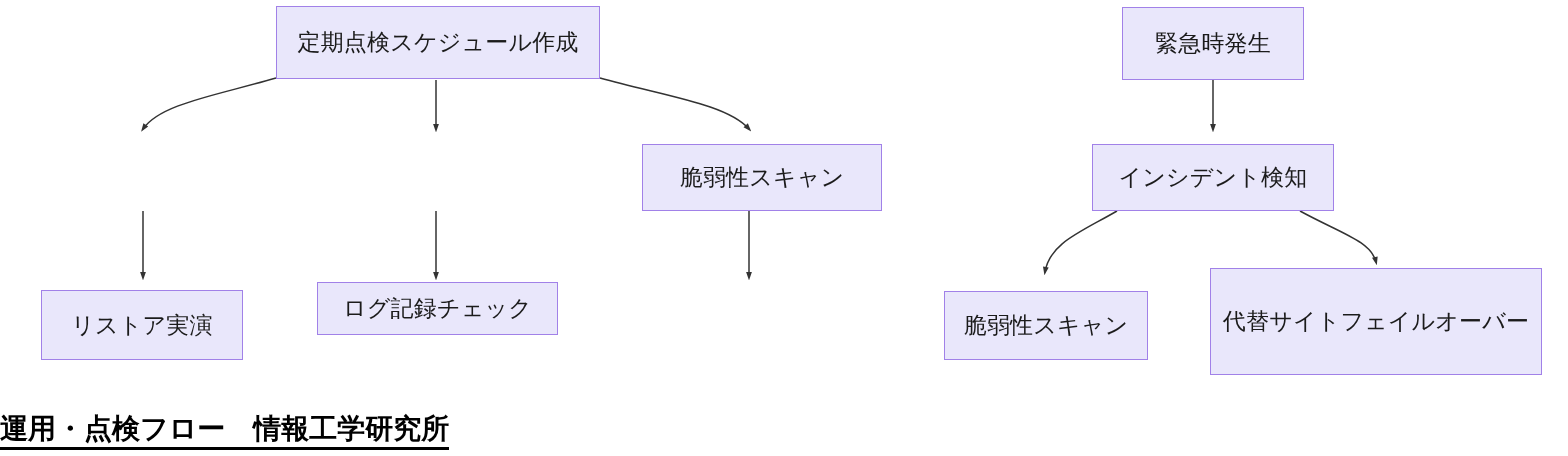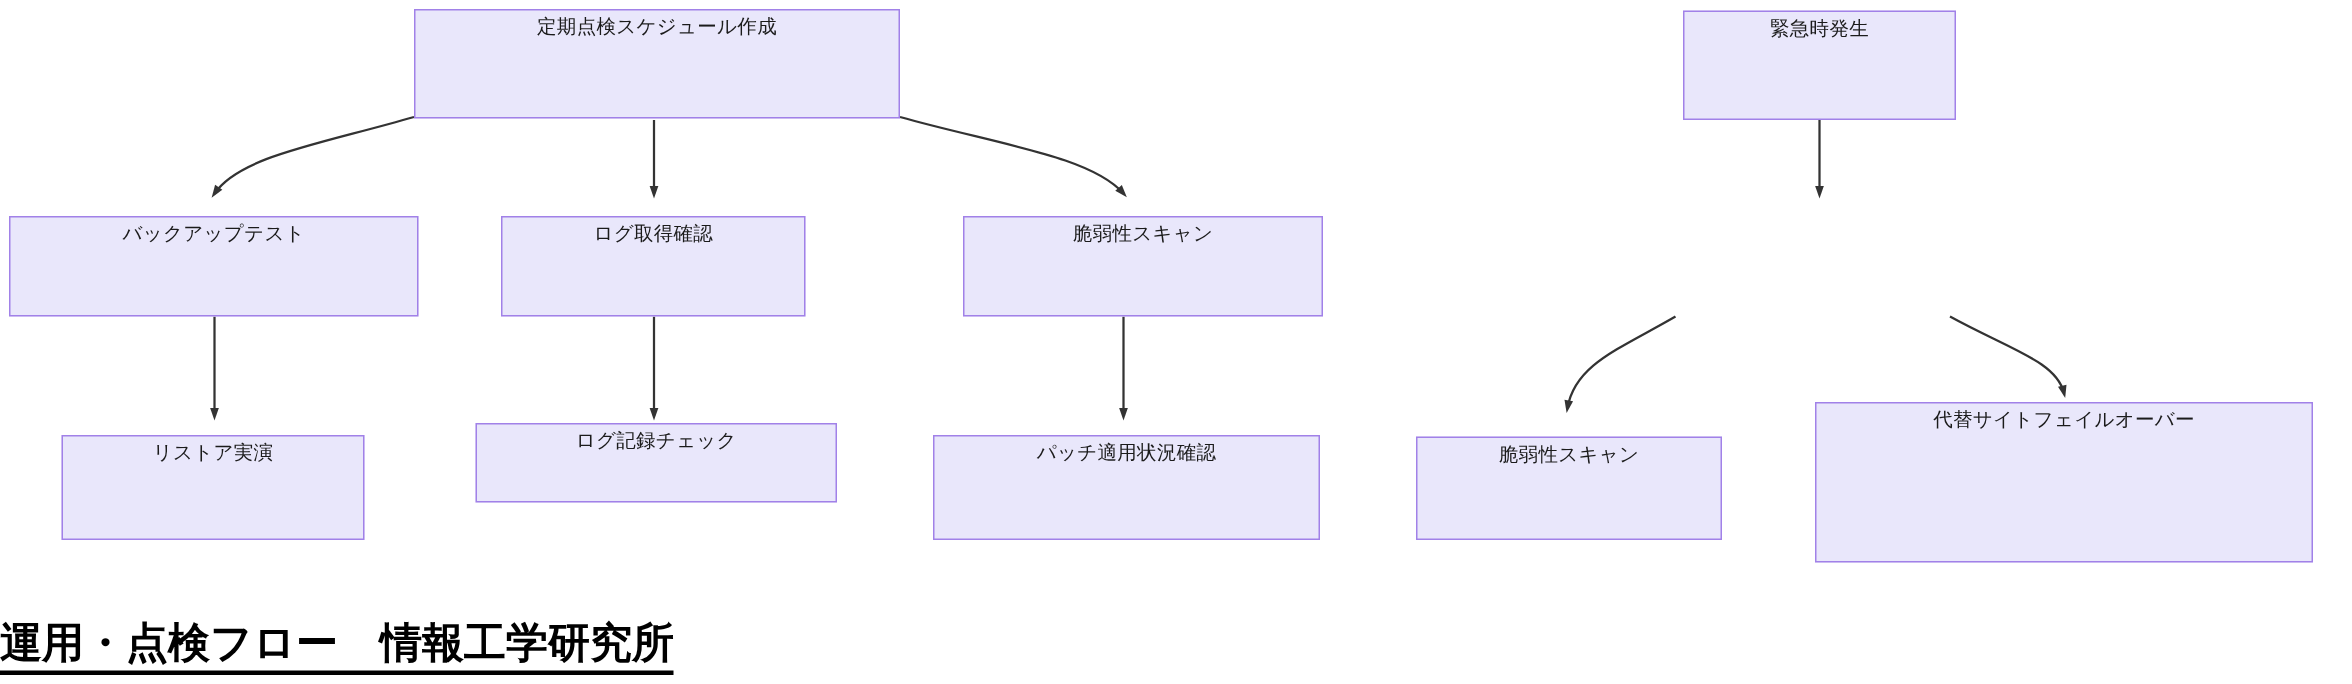--- a/index.html
+++ b/index.html
@@ -31,25 +31,25 @@
     height: 400px;
     pointer-events: none;
   }
 
   .node {
     position: absolute;
     box-sizing: border-box;
     background: #e9e7fb;
     border: 1.6px solid #a181e8;
     display: flex;
-    align-items: flex-start;
+    align-items: center;
     justify-content: center;
     text-align: center;
     color: #1b1b1b;
-    font-size: 13px;
+    font-size: 23px;
     line-height: 1.42;
     letter-spacing: 0.2px;
     padding: 2px 6px;
   }
 
   .node-label {
     display: block;
     width: 100%;
   }
 
@@ -95,48 +95,42 @@
 
     <path d="M 1213,80 L 1213,129" fill="none" stroke="#333333" stroke-width="1.5" marker-end="url(#arrowhead)"></path>
     <path d="M 1117,211 C 1079,233 1050,243 1045,272" fill="none" stroke="#333333" stroke-width="1.5" marker-end="url(#arrowhead)"></path>
     <path d="M 1300,211 C 1340,233 1371,241 1376,262" fill="none" stroke="#333333" stroke-width="1.5" marker-end="url(#arrowhead)"></path>
   </svg>
 
   <div class="node" style="left:276px; top:6px; width:324px; height:73px;">
     <span class="node-label">定期点検スケジュール作成</span>
   </div>
 
-  <div class="node" style="left:6px; top:144px; width:273px; height:67px;">
-    <span class="node-label">バックアップテスト</span>
-  </div>
 
-  <div class="node" style="left:334px; top:144px; width:203px; height:67px;">
-    <span class="node-label">ログ取得確認</span>
-  </div>
 
   <div class="node" style="left:642px; top:144px; width:240px; height:67px;">
     <span class="node-label">脆弱性スキャン</span>
   </div>
 
   <div class="node" style="left:41px; top:290px; width:202px; height:70px;">
     <span class="node-label">リストア実演</span>
   </div>
 
   <div class="node" style="left:317px; top:282px; width:241px; height:53px;">
     <span class="node-label">ログ記録チェック</span>
   </div>
 
-  <div class="node" style="left:622px; top:290px; width:258px; height:70px;">
-    <span class="node-label">パッチ適用状況確認</span>
-  </div>
 
   <div class="node" style="left:1122px; top:7px; width:182px; height:73px;">
     <span class="node-label">緊急時発生</span>
   </div>
 
+  <div class="node" style="left:1092px; top:144px; width:242px; height:67px;">
+    <span class="node-label">インシデント検知</span>
+  </div>
 
   <div class="node" style="left:944px; top:291px; width:204px; height:69px;">
     <span class="node-label">脆弱性スキャン</span>
   </div>
 
   <div class="node" style="left:1210px; top:268px; width:332px; height:107px;">
     <span class="node-label">代替サイトフェイルオーバー</span>
   </div>
 
 </div>

